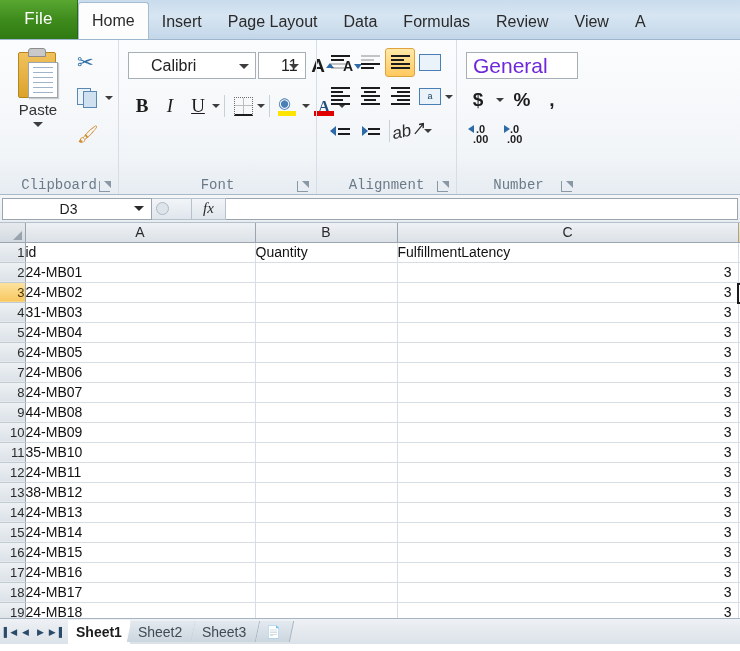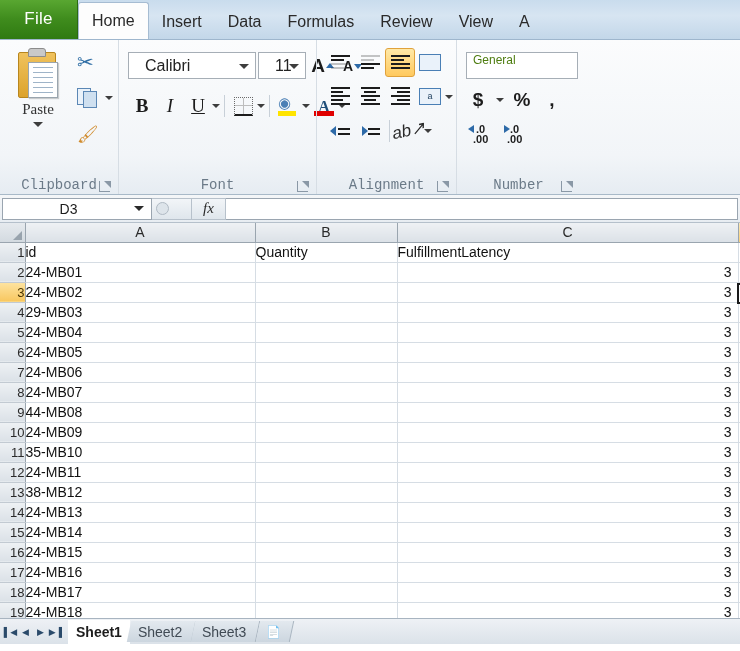--- a/index.html
+++ b/index.html
@@ -113,21 +113,21 @@
   .cb-page {
     position: absolute; left: 13px; top: 14px;
     width: 30px; height: 36px;
     background: #fff; border: 1px solid #9aa5ae;
     box-shadow: 1px 1px 1px rgba(0,0,0,.18);
   }
   .cb-page i {
     display: block; height: 1px; background: #9fb4c8;
     margin: 4px 4px 0 4px;
   }
-  .paste-label { font-size: 15px; color: #333; margin-top: 1px; font-family: Liberation Serif, serif; }
+  .paste-label { font-size: 15px; color: #333; margin-top: 1px; }
   .caret-dn {
     width: 0; height: 0; margin: 4px auto 0;
     border-left: 5px solid transparent;
     border-right: 5px solid transparent;
     border-top: 5px solid #3d3d3d;
   }
   .mini-caret {
     width: 0; height: 0;
     border-left: 4px solid transparent;
     border-right: 4px solid transparent;
@@ -152,21 +152,21 @@
   
   .g-font { width: 198px; }
   .font-name-box, .font-size-box {
     position: absolute; top: 8px;
     height: 27px;
     border: 1px solid #a6aeb6;
     background: #fff;
     font-size: 16px;
     color: #222;
     display: flex; align-items: center;
-    padding-left: 16px;
+    padding-left: 22px;
   }
   .font-name-box { left: 4px; width: 128px; }
   .font-size-box { left: 134px; width: 48px; }
   .fbox-caret {
     position: absolute; right: 6px; top: 50%;
     margin-top: -2px;
     width: 0; height: 0;
     border-left: 5px solid transparent;
     border-right: 5px solid transparent;
     border-top: 5px solid #3d3d3d;
@@ -256,22 +256,22 @@
   .ic-indent.dec .ar{border-right:6px solid #2d6aa8}
   .ic-indent.inc .ar{border-left:6px solid #2d6aa8;left:2px}
   .ic-orient { font-size:17px; font-style:italic; color:#2a2a2a; transform: rotate(-12deg); }
 
   
   .g-number { width: 124px; }
   .numfmt-box {
     position: absolute; left: 4px; top: 8px;
     width: 112px; height: 27px;
     border: 1px solid #a6aeb6; background: #fff;
-    font-size: 12px; color: #4d7c0f;
-    display: flex; align-items: flex-start; padding-left: 6px;
+    font-size: 21px; color: #6d28d9;
+    display: flex; align-items: center; padding-left: 6px;
   }
   .nrow2 { position: absolute; left: 4px; top: 42px; display: flex; align-items: center; }
   .nrow3 { position: absolute; left: 6px; top: 78px; display: flex; align-items: center; }
   .nbtn { height: 28px; min-width: 24px; display: flex; align-items: center; justify-content: center; font-size: 19px; font-weight: bold; color: #1c1c1c; cursor: pointer; }
   .dec-ic { position: relative; width: 26px; height: 26px; font-size: 11px; color: #1c1c1c; font-weight: bold; }
   .dec-ic u { position: absolute; left: 8px; top: 1px; text-decoration: none; }
   .dec-ic s { position: absolute; left: 5px; top: 11px; text-decoration: none; }
   .dec-ic .tri { position: absolute; left: 0; top: 3px; width: 0; height: 0; border-top: 4px solid transparent; border-bottom: 4px solid transparent; }
   .dec-ic.less .tri { border-right: 6px solid #2d6aa8; }
   .dec-ic.more .tri { border-left: 6px solid #2d6aa8; left: 2px; }
@@ -432,20 +432,23 @@
 
 <div class="tabbar">
   <div class="tab-file">
     <span>File</span>
   </div>
   <div class="tab active">
     <span>Home</span>
   </div>
   <div class="tab">
     <span>Insert</span>
+  </div>
+  <div class="tab">
+    <span>Page Layout</span>
   </div>
   <div class="tab">
     <span>Data</span>
   </div>
   <div class="tab">
     <span>Formulas</span>
   </div>
   <div class="tab">
     <span>Review</span>
   </div>
@@ -724,21 +727,21 @@
         </tr>
         <tr>
           <td class="rowhead sel">3</td>
           <td class="cell">24-MB02</td>
           <td class="cell"></td>
           <td class="cell num">3</td>
           <td class="cell"></td>
         </tr>
         <tr>
           <td class="rowhead">4</td>
-          <td class="cell">29-MB03</td>
+          <td class="cell">31-MB03</td>
           <td class="cell"></td>
           <td class="cell num">3</td>
           <td class="cell"></td>
         </tr>
         <tr>
           <td class="rowhead">5</td>
           <td class="cell">24-MB04</td>
           <td class="cell"></td>
           <td class="cell num">3</td>
           <td class="cell"></td>

